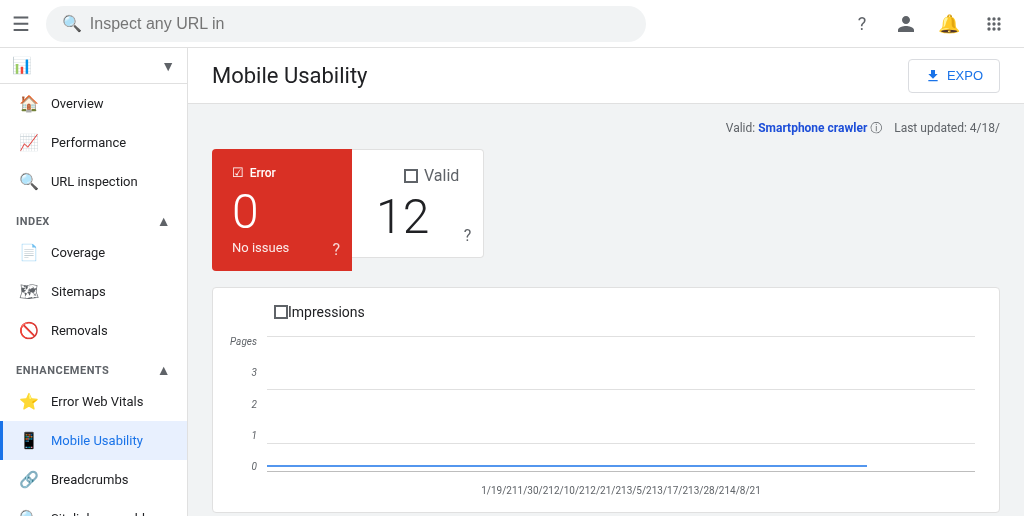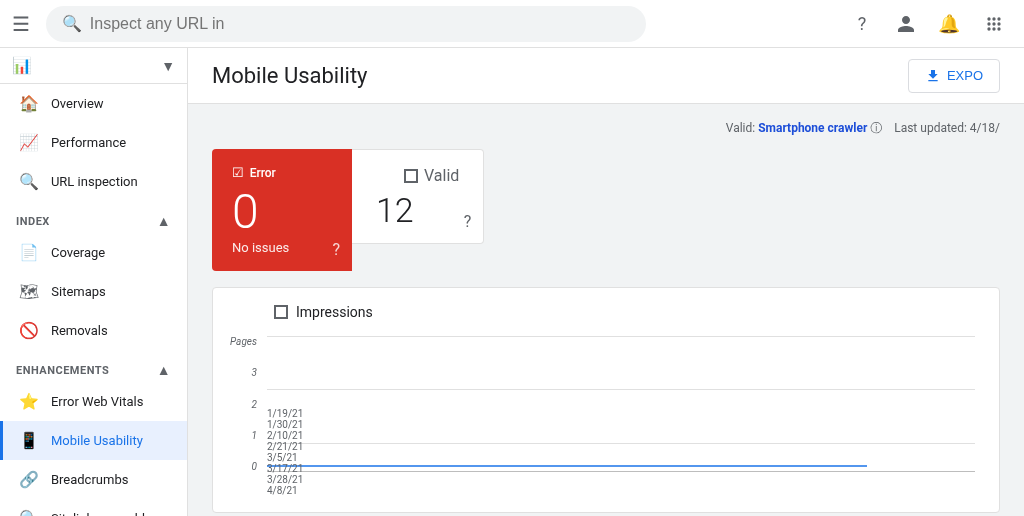--- a/index.html
+++ b/index.html
@@ -217,21 +217,21 @@
     .card-valid .card-label {
       display: flex;
       align-items: center;
       gap: 6px;
       font-size: 16px;
       color: #5f6368;
       margin-bottom: 8px;
       padding-left: 28px;
     }
     .card-valid .card-number {
-      font-size: 34px;
+      font-size: 48px;
       font-weight: 300;
       color: #202124;
       line-height: 1;
     }
     .card-valid .help-icon {
       position: absolute;
       bottom: 12px;
       right: 12px;
       font-size: 16px;
       color: #5f6368;
@@ -242,21 +242,21 @@
     .chart-section {
       background: #fff;
       border: 1px solid #e0e0e0;
       border-radius: 4px;
       padding: 16px 24px;
       margin-bottom: 16px;
     }
     .chart-header {
       display: flex;
       align-items: center;
-      gap: 8px;
+      gap: 0;
       margin-bottom: 16px;
       padding-left: 37px;
     }
     .chart-title {
       font-size: 14px;
       color: #202124;
     }
     .chart-area {
       position: relative;
       height: 160px;
@@ -296,21 +296,20 @@
     }
     .x-labels {
       position: absolute;
       bottom: 0;
       left: 0;
       right: 0;
       display: flex;
       justify-content: center;
       font-size: 10px;
       color: #5f6368;
-      flex-direction: column;
     }
     .checkbox-box {
       width: 14px;
       height: 14px;
       border: 2px solid #5f6368;
       background: transparent;
       display: inline-block;
       position: relative;
     }
 

